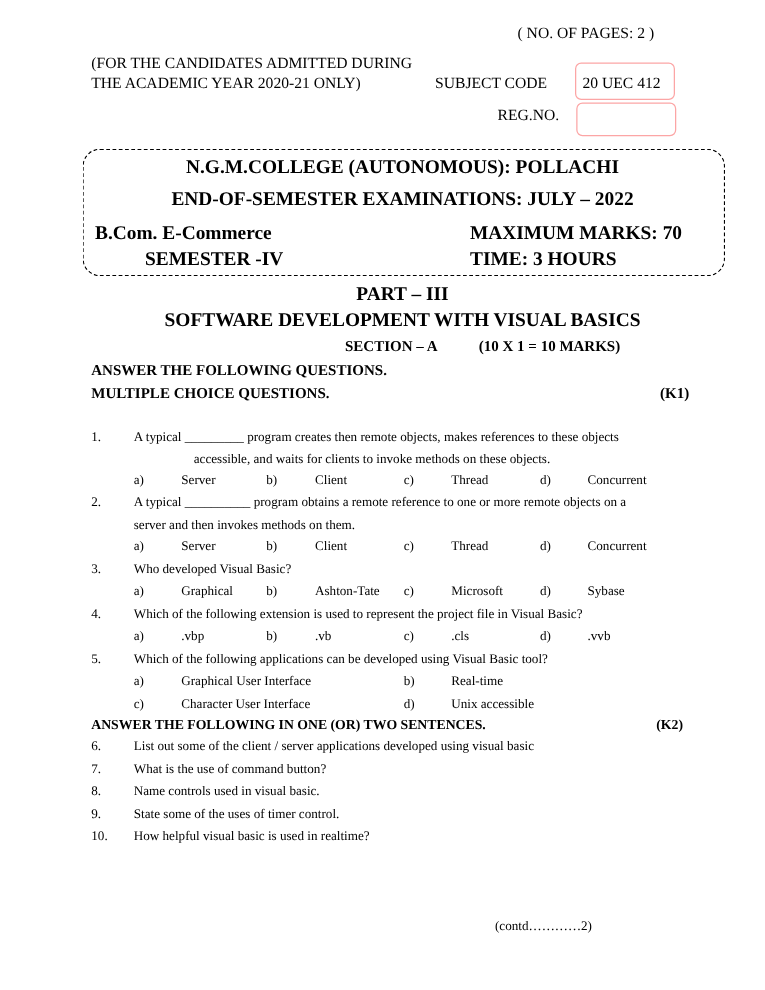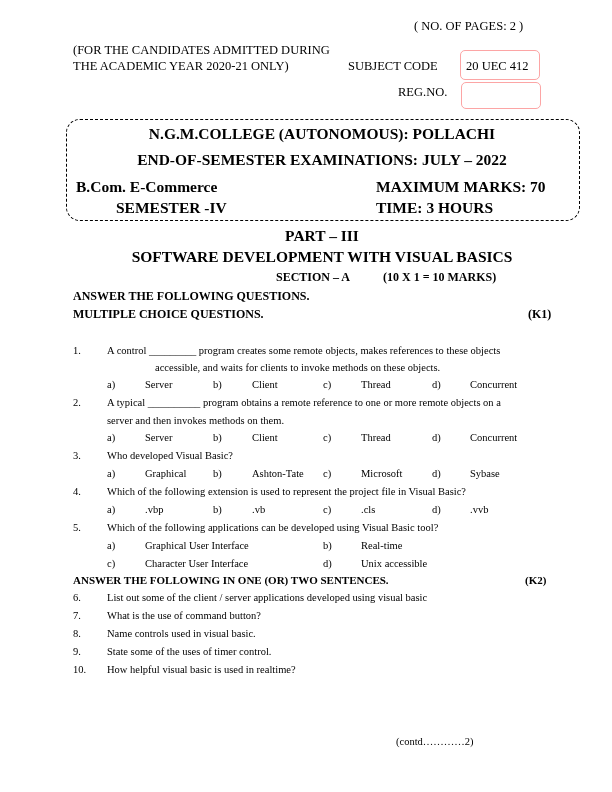--- a/index.html
+++ b/index.html
@@ -41,21 +41,21 @@
 <div class="abs big" style="left:0; width:644px; text-align:center; top:248px;">SOFTWARE DEVELOPMENT WITH VISUAL BASICS</div>
 <div class="abs sec" style="left:276px; top:270px;">SECTION – A</div>
 <div class="abs sec" style="left:383px; top:270px;">(10 X 1 = 10 MARKS)</div>
 <div class="abs sec" style="left:73px; top:289px;">ANSWER THE FOLLOWING QUESTIONS.</div>
 <div class="abs sec" style="left:73px; top:307px;">MULTIPLE CHOICE QUESTIONS.</div>
 <div class="abs sec" style="left:528px; top:307px;">(K1)</div>
 
 <div id="mcq-container">
     <div>
       <div class="abs q" style="left: 73px; top: 345px;">1.</div>
-      <div class="abs q" style="left: 107px; top: 345px;">A control _________ program creates some remote objects, makes references to these objects</div>
+      <div class="abs q" style="left: 107px; top: 345px;">A typical _________ program creates then remote objects, makes references to these objects</div>
       <div class="abs q" style="left: 107px; top: 362px; margin-left: 48px;">accessible, and waits for clients to invoke methods on these objects.</div>
       <div class="abs q" style="left: 107px; top: 379px;">a)</div>
       <div class="abs q" style="left: 145px; top: 379px;">Server</div>
       <div class="abs q" style="left: 213px; top: 379px;">b)</div>
       <div class="abs q" style="left: 252px; top: 379px;">Client</div>
       <div class="abs q" style="left: 323px; top: 379px;">c)</div>
       <div class="abs q" style="left: 361px; top: 379px;">Thread</div>
       <div class="abs q" style="left: 432px; top: 379px;">d)</div>
       <div class="abs q" style="left: 470px; top: 379px;">Concurrent</div>
     </div>

